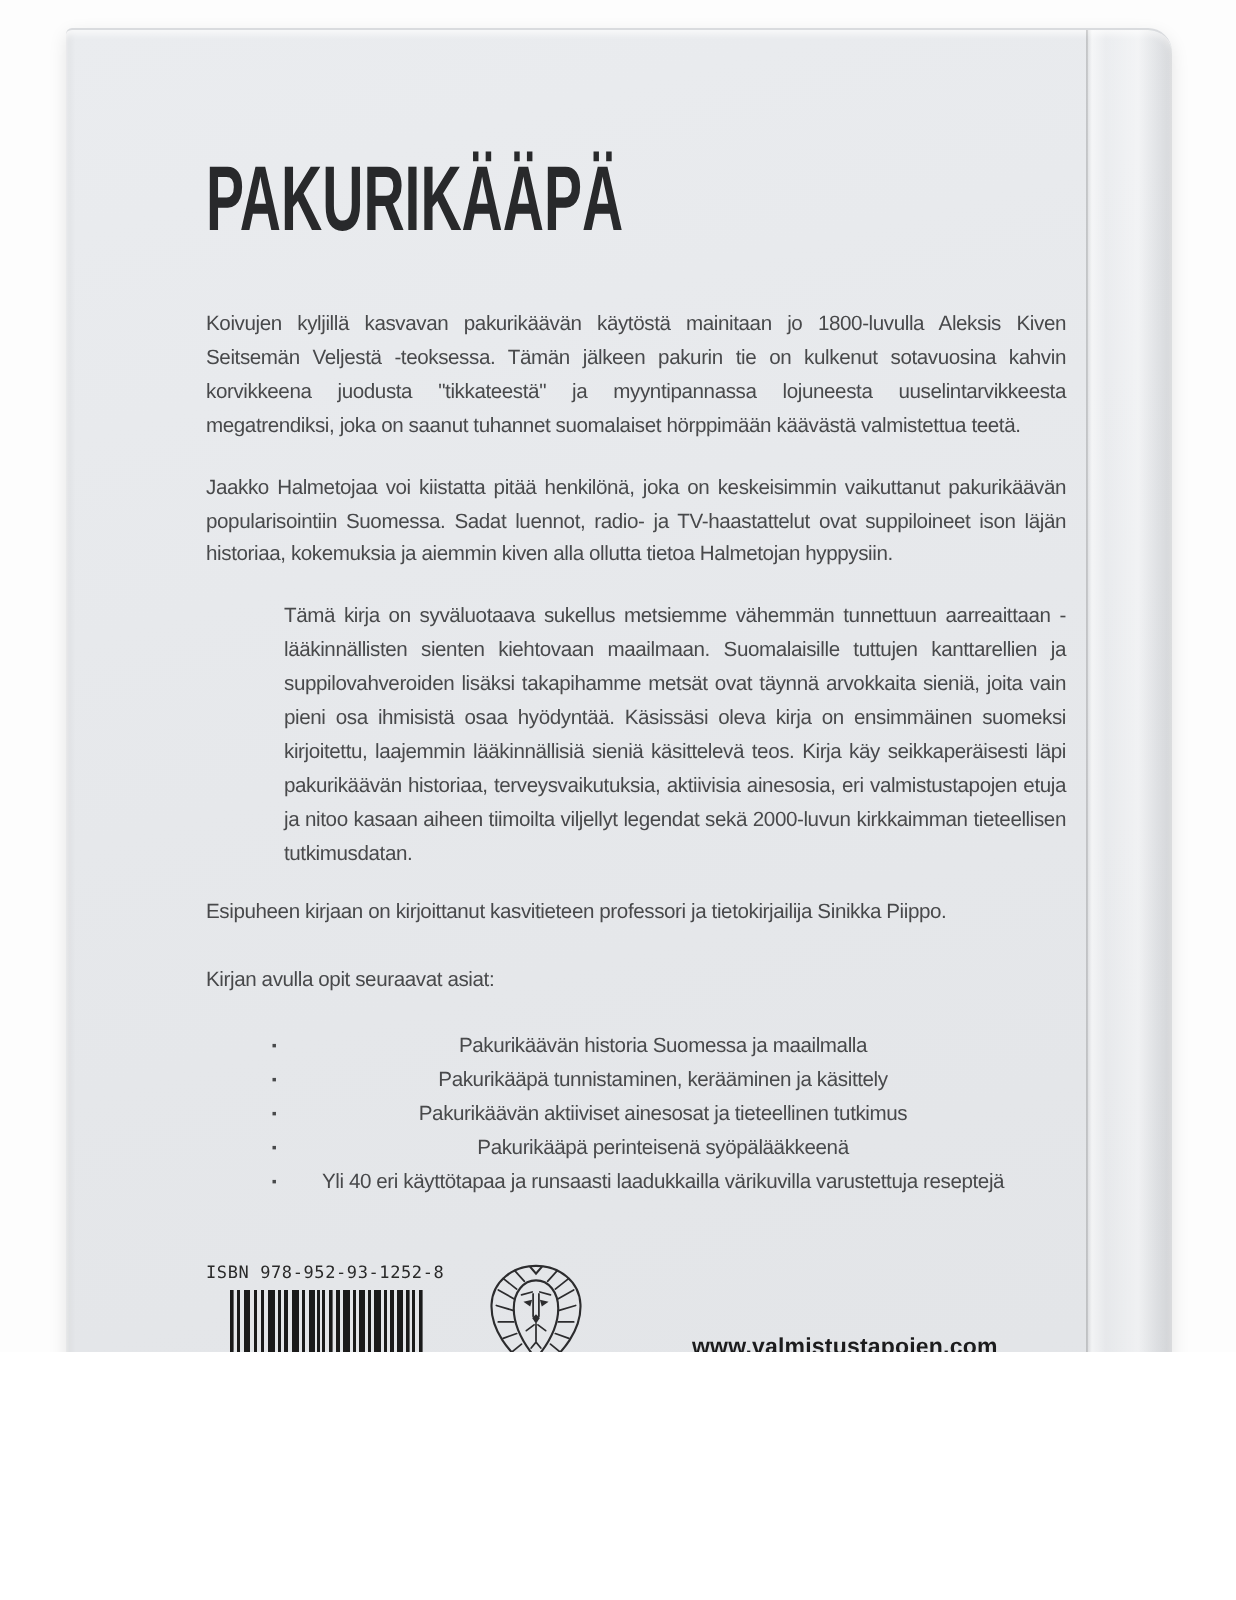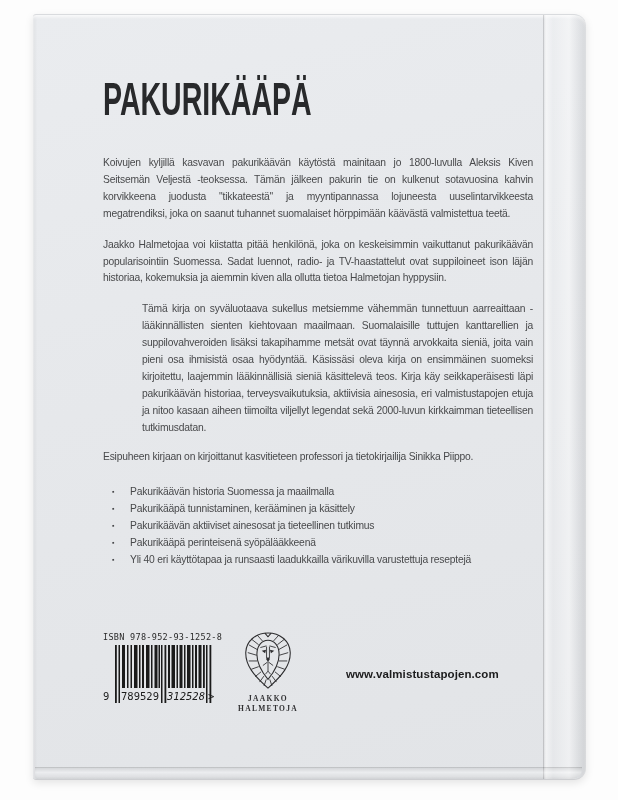--- a/index.html
+++ b/index.html
@@ -1,17 +1,17 @@
 <!DOCTYPE html>
 <html><head>
 <meta charset="utf-8">
 <style>
   html,body { margin:0; padding:0; background:#ffffff; }
   .photo {
-    position:relative; width:618px; height:800px;
+    position:relative; width:618px; height:676px;
     background:#fdfdfd; overflow:hidden;
     font-family:"Liberation Sans", sans-serif;
   }
   
   .book {
     position:absolute; left:33px; top:14px; width:553px; height:764px;
     background:linear-gradient(165deg,#eaecef 0%,#e6e8eb 45%,#e2e4e7 100%);
     border-radius:3px 12px 12px 3px;
     border-top:1px solid #d9dbde;
     border-bottom:1px solid #cdced1;
@@ -44,21 +44,21 @@
     transform:scaleX(0.62); transform-origin:0 50%;
     font-family:"Liberation Sans", sans-serif;
   }
   .para {
     margin:0 0 14px 0; font-size:10.3px; line-height:16.9px;
     letter-spacing:-0.2px; text-align:justify;
   }
   .para.p3 { margin-bottom:12px;margin-left:39px; }
   .para.p4 { margin-bottom:17px; text-align:left; }
   .intro { margin:0 0 11px 0; font-size:10.3px; line-height:16.9px; letter-spacing:-0.2px; }
-  .bullets { margin:0; }
+  .bullets { margin:16px;text-align:center; }
   .bullet-row { display:flex; font-size:10.3px; line-height:17px; letter-spacing:-0.2px; }
   .bullet-mark { width:27px; padding-left:9px; box-sizing:border-box; font-size:7px; line-height:17px; color:#48494b; }
   .bullet-text { flex:1; }
   
   .barcode { position:absolute; left:70px; top:617px; width:114px; color:#1b1b1b; }
   .isbn-label {
     font-family:"DejaVu Sans Mono", monospace; font-size:8.5px; letter-spacing:0.3px;
     text-align:center; white-space:nowrap; color:#2a2a2a;
   }
   .bars-row { position:relative; height:60px; margin-top:3px; }
@@ -95,20 +95,21 @@
     <div class="bottom-edge"></div>
 
     <div class="content">
       <h1 class="title">PAKURIKÄÄPÄ</h1>
 
       <p class="para">Koivujen kyljillä kasvavan pakurikäävän käytöstä mainitaan jo 1800-luvulla Aleksis Kiven Seitsemän Veljestä -teoksessa. Tämän jälkeen pakurin tie on kulkenut sotavuosina kahvin korvikkeena juodusta "tikkateestä" ja myyntipannassa lojuneesta uuselintarvikkeesta megatrendiksi, joka on saanut tuhannet suomalaiset hörppimään käävästä valmistettua teetä.</p>
       <p class="para">Jaakko Halmetojaa voi kiistatta pitää henkilönä, joka on keskeisimmin vaikuttanut pakurikäävän popularisointiin Suomessa. Sadat luennot, radio- ja TV-haastattelut ovat suppiloineet ison läjän historiaa, kokemuksia ja aiemmin kiven alla ollutta tietoa Halmetojan hyppysiin.</p>
       <p class="para p3">Tämä kirja on syväluotaava sukellus metsiemme vähemmän tunnettuun aarreaittaan - lääkinnällisten sienten kiehtovaan maailmaan. Suomalaisille tuttujen kanttarellien ja suppilovahveroiden lisäksi takapihamme metsät ovat täynnä arvokkaita sieniä, joita vain pieni osa ihmisistä osaa hyödyntää. Käsissäsi oleva kirja on ensimmäinen suomeksi kirjoitettu, laajemmin lääkinnällisiä sieniä käsittelevä teos. Kirja käy seikkaperäisesti läpi pakurikäävän historiaa, terveysvaikutuksia, aktiivisia ainesosia, eri valmistustapojen etuja ja nitoo kasaan aiheen tiimoilta viljellyt legendat sekä 2000-luvun kirkkaimman tieteellisen tutkimusdatan.</p>
       <p class="para p4">Esipuheen kirjaan on kirjoittanut kasvitieteen professori ja tietokirjailija Sinikka Piippo.</p>
 
+      <p class="intro">Kirjan avulla opit seuraavat asiat:</p>
 
       <div class="bullets">
         <div class="bullet-row">
           <span class="bullet-mark">▪</span>
           <span class="bullet-text">Pakurikäävän historia Suomessa ja maailmalla</span>
         </div>
         <div class="bullet-row">
           <span class="bullet-mark">▪</span>
           <span class="bullet-text">Pakurikääpä tunnistaminen, kerääminen ja käsittely</span>
         </div>

